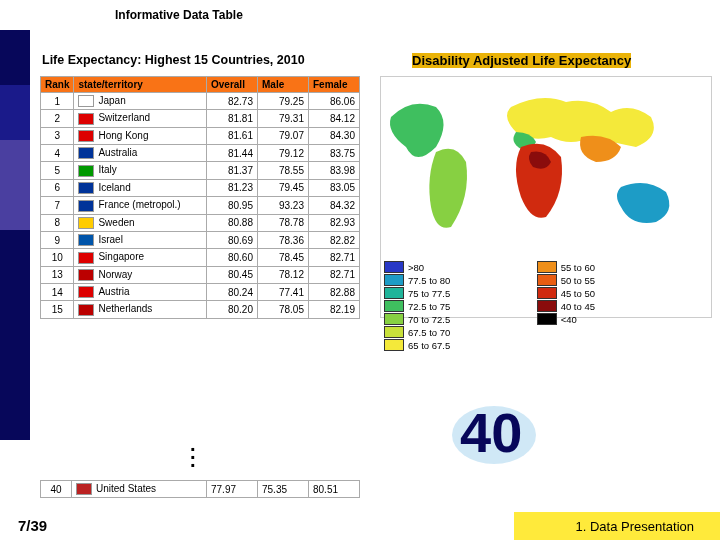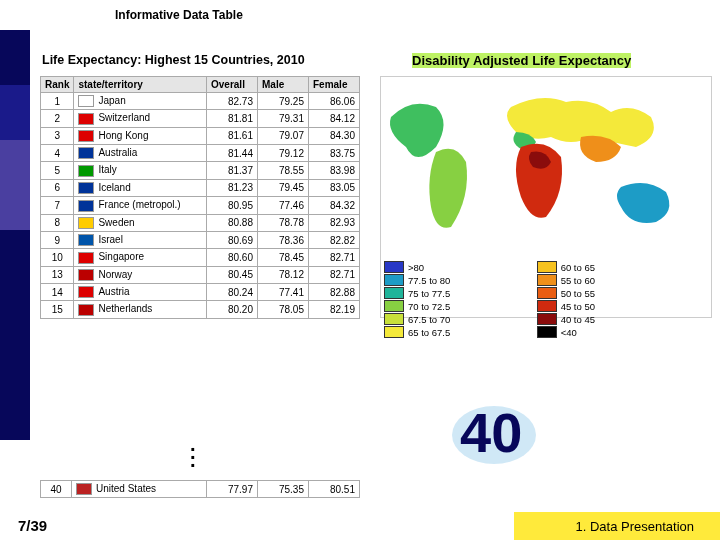--- a/index.html
+++ b/index.html
@@ -4,32 +4,32 @@
 <style>
   body { margin:0; font-family: Arial, sans-serif; background:#fff; color:#000; width:720px; height:540px; position:relative; overflow:hidden;}
   .leftbar { position:absolute; left:0; top:30px; width:30px; height:410px; background:#07075a; }
   .leftbar .seg { position:absolute; left:0; width:30px; }
   .leftbar .s1 { top:0; height:55px; background:#07075a;}
   .leftbar .s2 { top:55px; height:55px; background:#1a1a8a;}
   .leftbar .s3 { top:110px; height:90px; background:#4a3fa0;}
   .leftbar .s4 { top:200px; height:200px; background:#07075a;}
   .title { position:absolute; left:115px; top:8px; font-weight:bold; font-size:12px;}
   .subL  { position:absolute; left:42px;  top:53px; font-weight:bold; font-size:12.5px;}
-  .subR  { position:absolute; left:412px; top:53px; font-weight:bold; font-size:13px; background:#bef264;}
+  .subR  { position:absolute; left:412px; top:53px; font-weight:bold; font-size:13px; background:#eab308;}
   .tbl { position:absolute; left:40px; top:76px; border-collapse:collapse; font-size:10px; width:320px;}
   .tbl th, .tbl td { border:1px solid #aaa; padding:2px 4px; text-align:left; background:#fff;}
-  .tbl th { background:#e5e5e5; font-weight:bold;}
+  .tbl th { background:#f97316; font-weight:bold;}
   .tbl td.r { text-align:center; width:22px;}
   .tbl td.n { text-align:right; width:42px;}
   .flag { display:inline-block; width:14px; height:10px; margin-right:4px; vertical-align:middle; border:1px solid #999;}
   .dots { position:absolute; left:190px; top:440px; font-size:20px; font-weight:bold; letter-spacing:0; line-height:8px;}
   .tbl2 { position:absolute; left:40px; top:480px; border-collapse:collapse; font-size:10px; width:320px;}
   .tbl2 td { border:1px solid #aaa; padding:2px 4px; background:#fff;}
   .tbl2 td.r { text-align:center; width:22px;}
-  .tbl2 td.n { text-align:right; width:42px;}
+  .tbl2 td.n { text-align:left; width:42px;}
   .mapbox { position:absolute; left:380px; top:76px; width:330px; height:240px; border:1px solid #ccc; background:#fff;}
   .mapbox svg { width:100%; height:180px;}
   .legend { position:absolute; left:384px; top:260px; width:324px; font-size:9.5px;}
   .legend .col { display:inline-block; vertical-align:top;}
   .legend .item { display:flex; align-items:center; margin:1px 0;}
   .legend .sw { width:18px; height:10px; border:1px solid #333; margin-right:4px;}
   .big40 { position:absolute; left:460px; top:400px; font-size:56px; font-weight:bold; color:#07075a;}
   .big40 .circ { position:absolute; left:-8px; top:6px; width:84px; height:58px; border-radius:50%; background:rgba(120,190,230,0.35); z-index:-1;}
   .footer { position:absolute; left:0; bottom:0; width:720px; height:28px; background:#fff;}
   .footer .yellow { position:absolute; right:0; bottom:0; width:206px; height:28px; background:#ffea3b;}
@@ -100,21 +100,21 @@
         <td class="r">6</td>
         <td><span class="flag" style="background:#039"></span>Iceland</td>
         <td class="n">81.23</td>
         <td class="n">79.45</td>
         <td class="n">83.05</td>
       </tr>
       <tr>
         <td class="r">7</td>
         <td><span class="flag" style="background:#039"></span>France (metropol.)</td>
         <td class="n">80.95</td>
-        <td class="n">77.46</td>
+        <td class="n">93.23</td>
         <td class="n">84.32</td>
       </tr>
       <tr>
         <td class="r">8</td>
         <td><span class="flag" style="background:#fc0"></span>Sweden</td>
         <td class="n">80.88</td>
         <td class="n">78.78</td>
         <td class="n">82.93</td>
       </tr>
       <tr>
@@ -187,33 +187,33 @@
   <div class="col" id="legL" style="width:150px;"><div class="item">
         <span class="sw" style="background:#2838c6"></span>
         <span>&gt;80</span>
       </div><div class="item">
         <span class="sw" style="background:#1d9cc6"></span>
         <span>77.5 to 80</span>
       </div><div class="item">
         <span class="sw" style="background:#1fb49a"></span>
         <span>75 to 77.5</span>
       </div><div class="item">
+        <span class="sw" style="background:#3fbf5f"></span>
+        <span>72.5 to 75</span>
+      </div><div class="item">
         <span class="sw" style="background:#87d042"></span>
         <span>70 to 72.5</span>
       </div><div class="item">
         <span class="sw" style="background:#c8e03a"></span>
         <span>67.5 to 70</span>
       </div><div class="item">
         <span class="sw" style="background:#f4e93a"></span>
         <span>65 to 67.5</span>
       </div></div>
   <div class="col" id="legR" style="width:150px;"><div class="item">
-        <span class="sw" style="background:#f6c21f"></span>
-        <span>60 to 65</span>
-      </div><div class="item">
         <span class="sw" style="background:#ef8f1a"></span>
         <span>55 to 60</span>
       </div><div class="item">
         <span class="sw" style="background:#e95d12"></span>
         <span>50 to 55</span>
       </div><div class="item">
         <span class="sw" style="background:#d02a0f"></span>
         <span>45 to 50</span>
       </div><div class="item">
         <span class="sw" style="background:#8a0c0c"></span>

